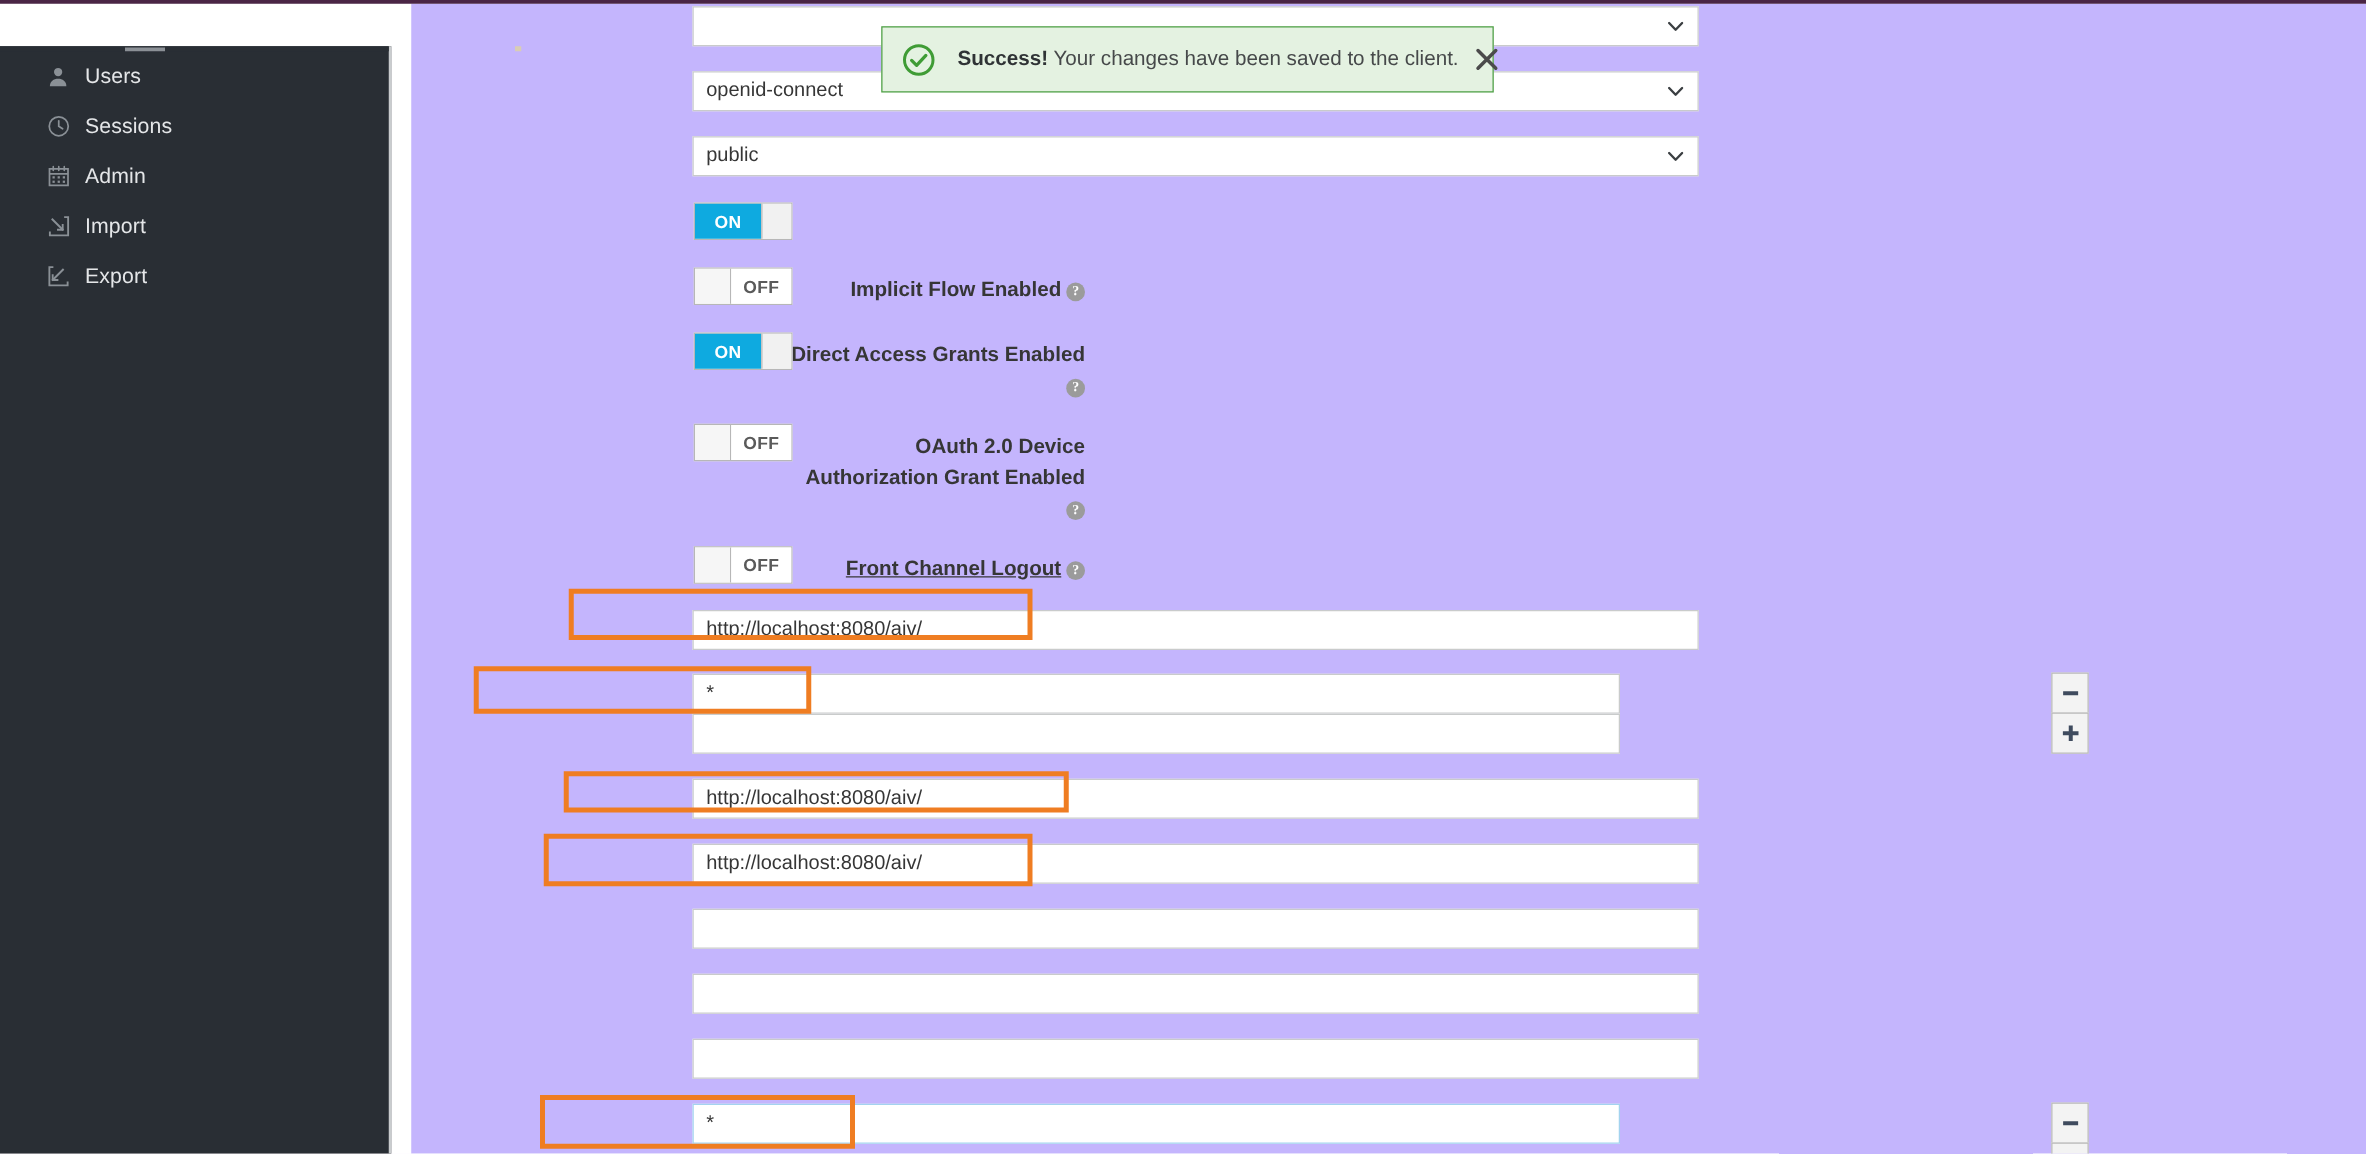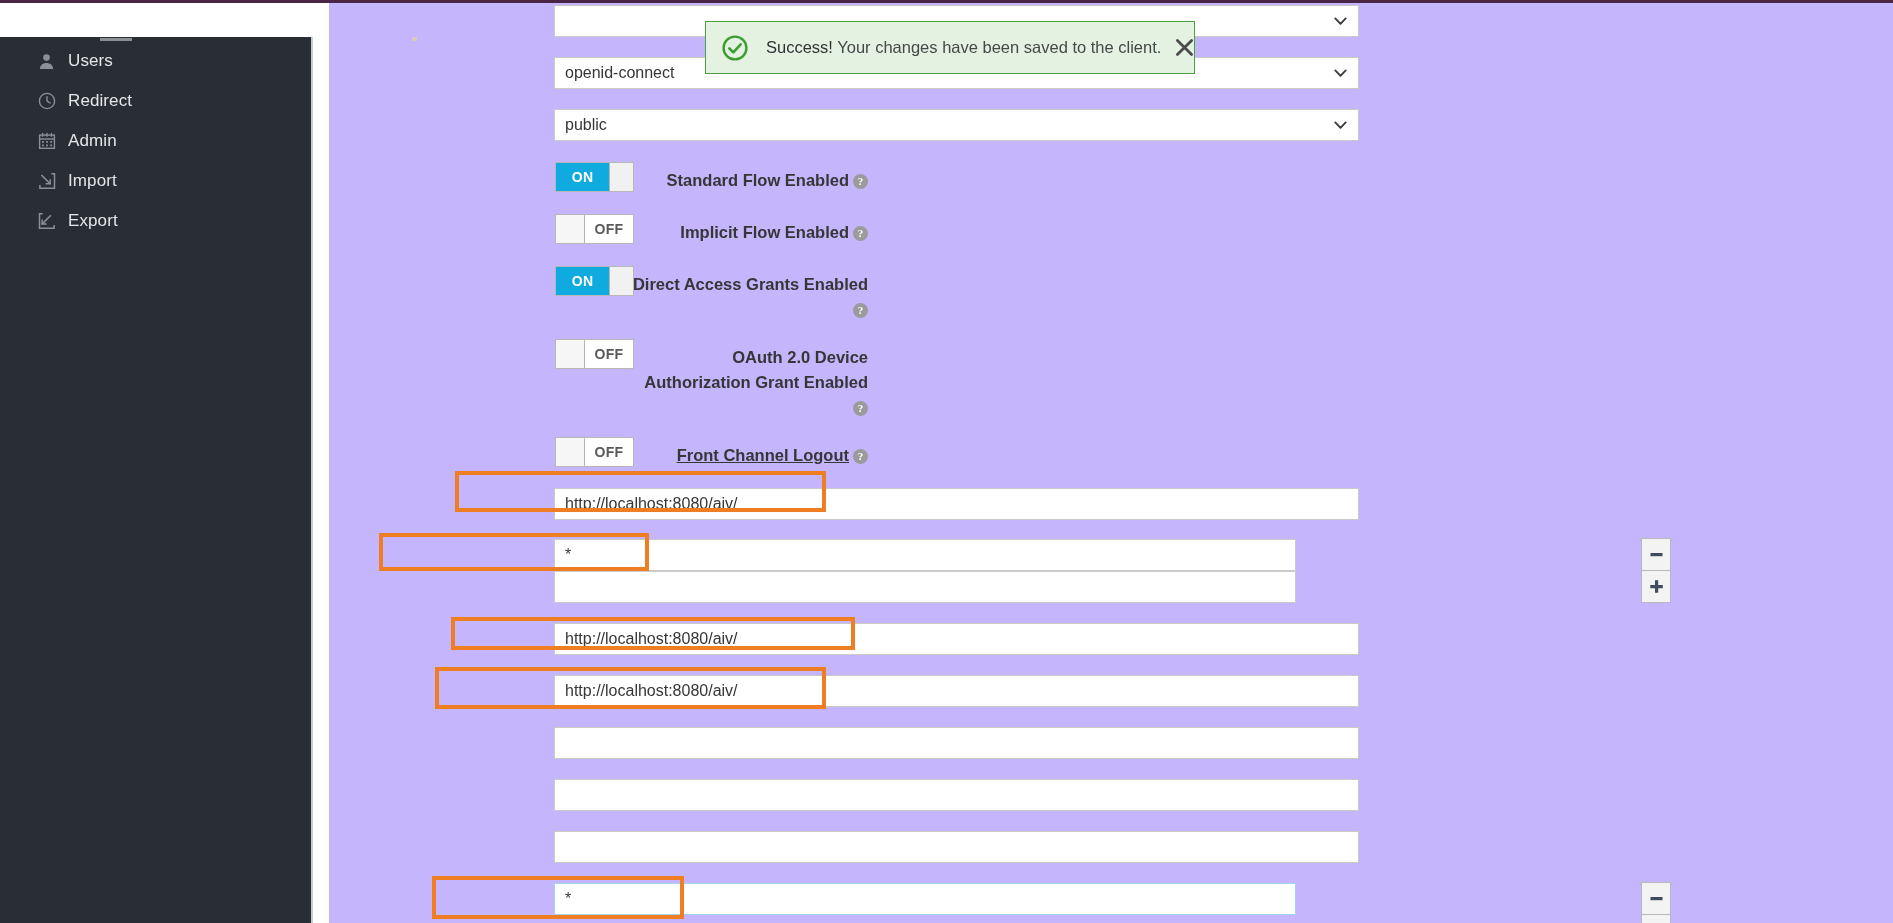--- a/index.html
+++ b/index.html
@@ -186,21 +186,21 @@
     padding: 0 16px 0 16px;
     z-index: 25;
   }
   .alert-icon { width: 26px; height: 26px; margin-right: 18px; flex: 0 0 auto; }
   .alert-text {
     flex: 1 1 auto;
     font-size: 16.5px;
     color: #46494a;
     white-space: nowrap;
   }
-  .alert-text b { color: #2f3335; font-weight: normal; }
+  .alert-text b { color: #2f3335; font-weight: bold; }
   .alert-close {
     flex: 0 0 auto;
     width: 26px; height: 26px;
     display: flex; align-items: center; justify-content: center;
     cursor: pointer;
     color: #4b4b4b;
     margin-left: 10px;
   }
 
   
@@ -237,21 +237,21 @@
         <span class="nav-label">Users</span>
       </div>
 
       <div class="nav-item">
         <span class="nav-icon">
           <svg width="18" height="18" viewBox="0 0 18 18">
               <circle cx="9" cy="9" r="7.6" fill="none" stroke="#8a9096" stroke-width="1.4"></circle>
               <path d="M9 4.6V9l3.1 2" fill="none" stroke="#8a9096" stroke-width="1.4" stroke-linecap="round"></path>
             </svg>
         </span>
-        <span class="nav-label">Redirect</span>
+        <span class="nav-label">Sessions</span>
       </div>
 
       <div class="nav-item">
         <span class="nav-icon">
           <svg width="18" height="18" viewBox="0 0 18 18">
             <rect x="1.6" y="3.1" width="14.8" height="13.2" fill="none" stroke="#8a9096" stroke-width="1.4"></rect>
             <path d="M1.6 7h14.8" stroke="#8a9096" stroke-width="1.4"></path>
             <path d="M4.6 1.3v3M9 1.3v3M13.4 1.3v3" stroke="#8a9096" stroke-width="1.3" stroke-linecap="round"></path>
             <g fill="#8a9096">
                 <rect x="4" y="9" width="1.8" height="1.8"></rect>
@@ -322,23 +322,20 @@
     </div>
     <div class="sel" style="left:225px; top:106px; width:805px;">
       <span>public</span>
       <span class="chev">
         <svg width="13" height="9" viewBox="0 0 13 9">
             <path d="M1.3 1.4L6.5 6.8l5.2-5.4" fill="none" stroke="#3b3f42" stroke-width="1.9" stroke-linecap="round" stroke-linejoin="round"></path>
           </svg>
       </span>
     </div>
 
-    <div class="flabel" style="left:0px; top:165px; width:539px;">
-      <span>Standard Flow Enabled</span><span class="help">?</span>
-    </div>
     <div class="toggle on" style="left:226px; top:159px;">
       <div class="part on-face">ON</div>
       <div class="part knob"></div>
     </div>
 
     <div class="flabel" style="left:0px; top:217px; width:539px;">
       <span>Implicit Flow Enabled</span><span class="help">?</span>
     </div>
     <div class="toggle off" style="left:226px; top:211px;">
       <div class="part knob"></div>

